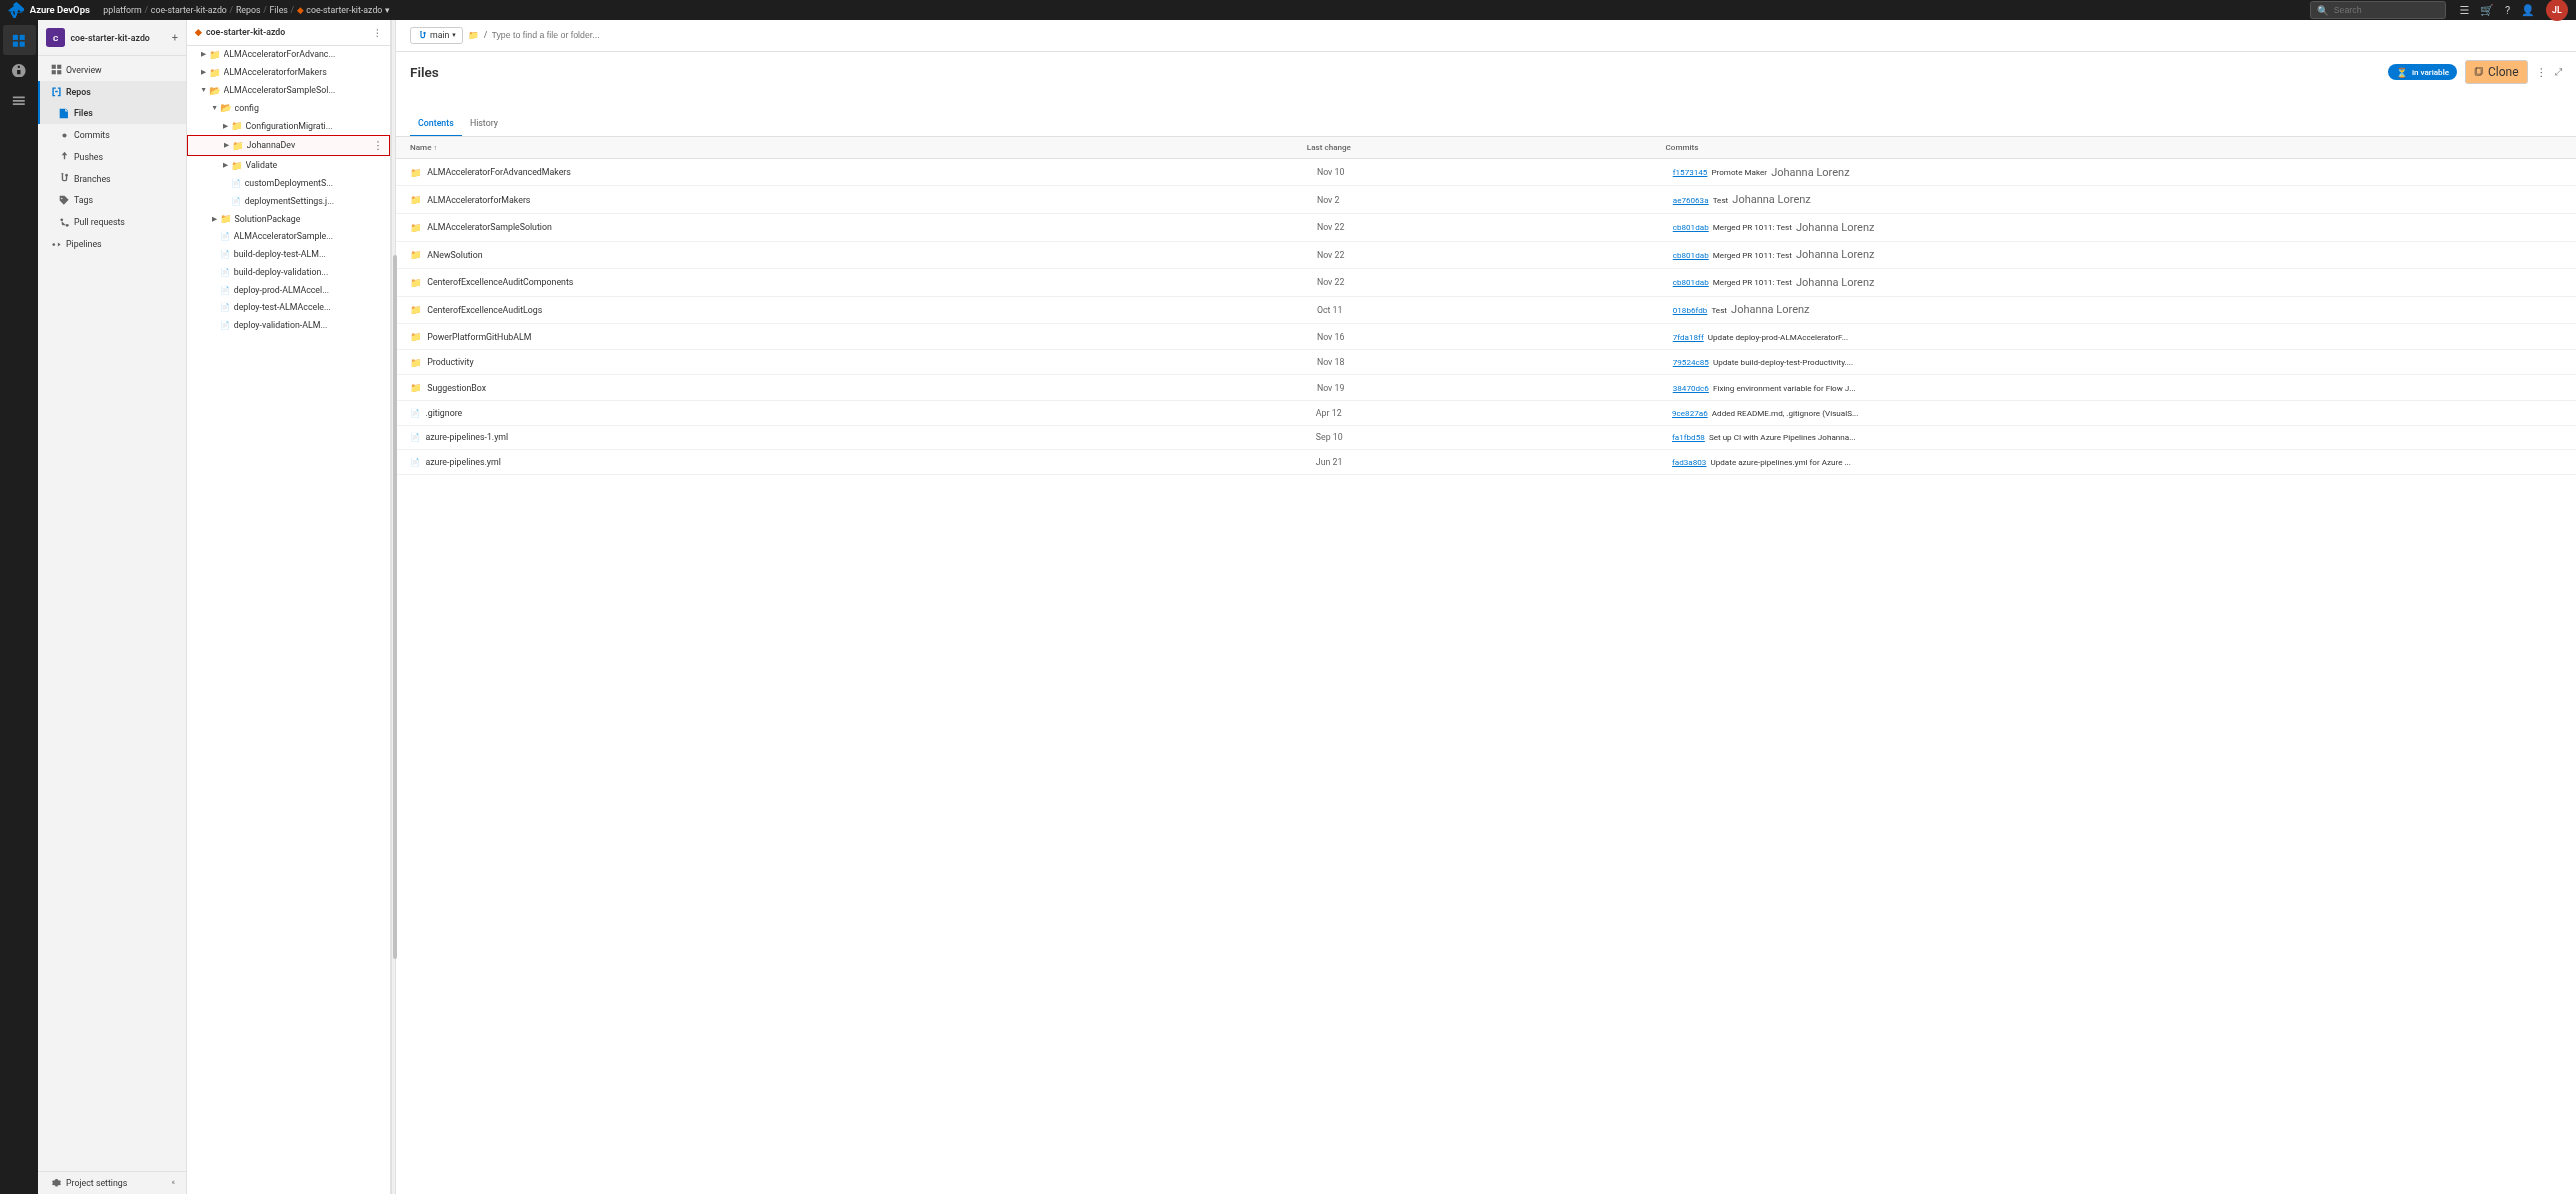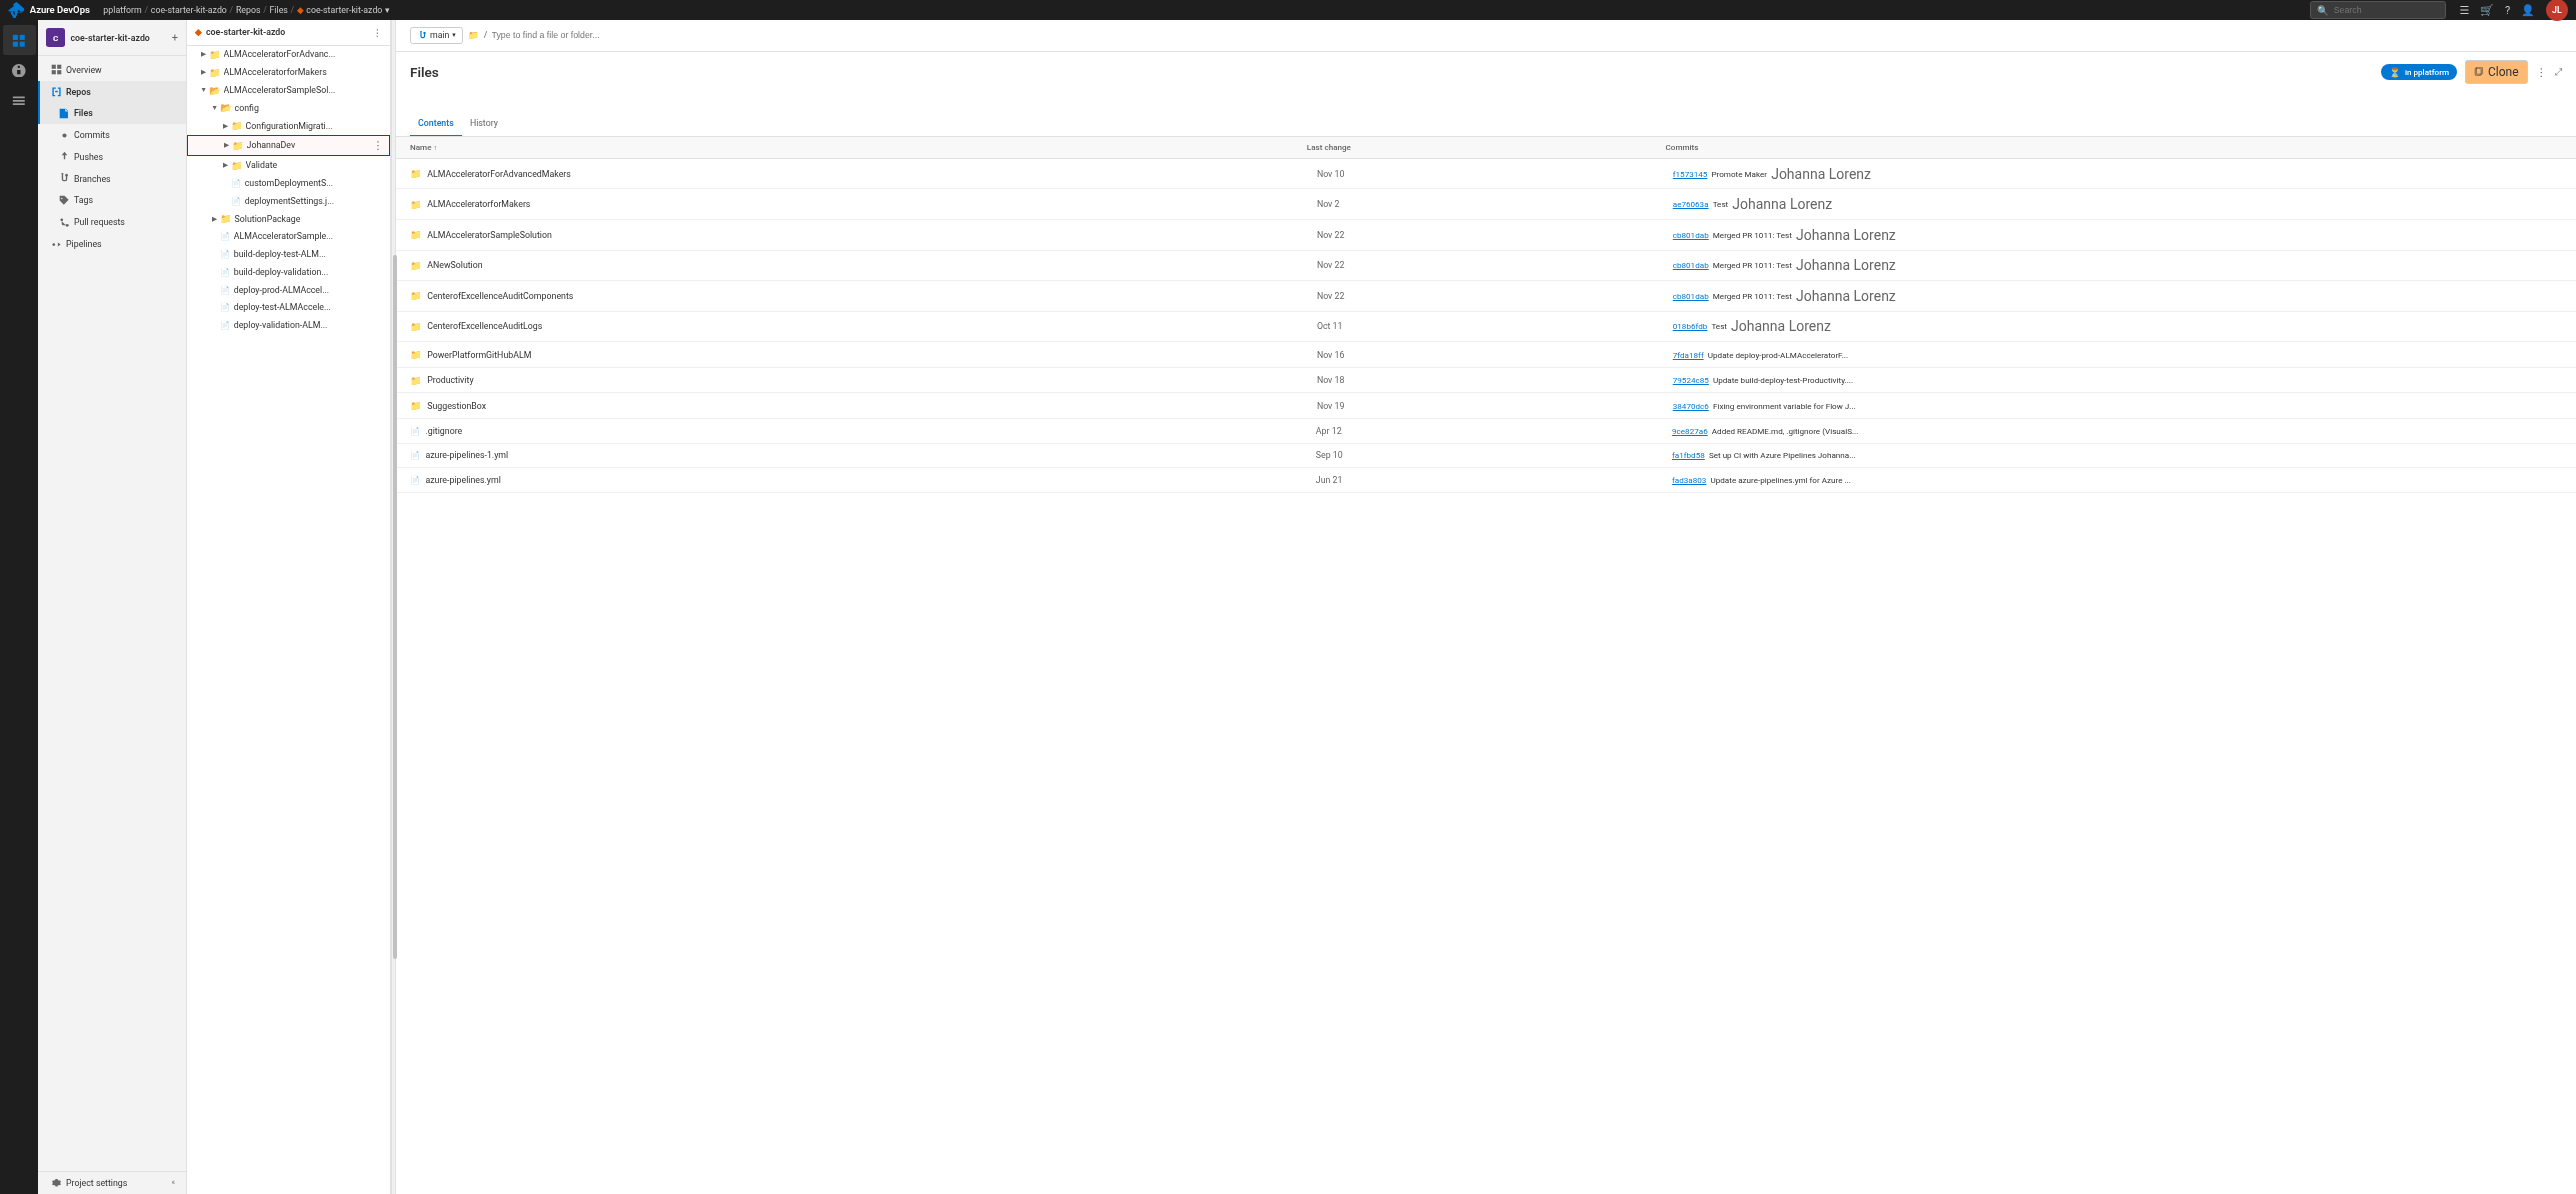--- a/index.html
+++ b/index.html
@@ -83,21 +83,21 @@
     .col-change { flex: 0.8; }
     .col-commits { flex: 2; }
     .file-row { display: flex; align-items: center; padding: 6.8px 13.6px; border-bottom: 0.7px solid #f0f0f0; }
     .file-row-icon { margin-right: 5.4px; color: #dcb67a; font-size: 9.5px; }
     .file-row-icon.file { color: #aaa; font-size: 8.1px; }
     .file-row-name { flex: 2; font-size: 8.8px; color: #333; }
     .file-row-change { flex: 0.8; font-size: 8.8px; color: #666; }
     .file-row-commits { flex: 2; font-size: 8.8px; color: #666; display: flex; align-items: center; gap: 4.1px; }
     .commit-hash { color: #0078d4; text-decoration: underline; cursor: pointer; font-size: 8.1px; }
     .commit-msg { color: #333; font-size: 8.1px; white-space: nowrap; overflow: hidden; text-overflow: ellipsis; max-width: 204px; }
-    .commit-author { color: #666; font-size: 14px; }
+    .commit-author { color: #666; font-size: 11px; }
     .sort-icon { font-size: 6.8px; color: #666; }
   </style>
 </head>
 <body>
 
 <div class="top-nav">
   <div class="top-nav-logo">
     <svg viewBox="0 0 32 32" fill="none" xmlns="http://www.w3.org/2000/svg">
       <path d="M0 17.8l4.4-4.6 6.4-4.4V3.6L17 0l14.6 12.8v4.2l-5.8 2-5.4-4-2.2 7.4H14L11.8 17l-3 2.6zm31.6 1.2l-7.8 2.2-4.6-1.8-2 6.4L14.6 32H11L4.6 20.6l4.8-3 2.8 8.8 2.6-7 3.2 1.8 7.6-2.6z" fill="#0078d4"></path>
     </svg>
@@ -353,21 +353,21 @@
         <span>/</span>
         <input type="text" style="border: none; outline: none; color: rgb(153, 153, 153); font-size: 8.8px; width: 190px;" placeholder="Type to find a file or folder...">
       </div>
     </div>
 
     <div class="files-header">
       <span class="files-title">Files</span>
       <div class="files-actions">
         <div class="in-progress-badge">
           <span style="font-size:9.5px;">⏳</span>
-          <span>in pplatform</span>
+          <span>in variable</span>
         </div>
         <div class="clone-btn">
           <svg viewBox="0 0 16 16" fill="currentColor" width="9.5" height="9.5">
               <rect x="2" y="2" width="10" height="12" rx="1" stroke="#333" fill="none"></rect>
               <rect x="4" y="0" width="10" height="12" rx="1" fill="none" stroke="#333"></rect>
             </svg>
           <span>Clone</span>
         </div>
         <span class="more-btn">⋮</span>
         <span class="expand-btn">⤢</span>

